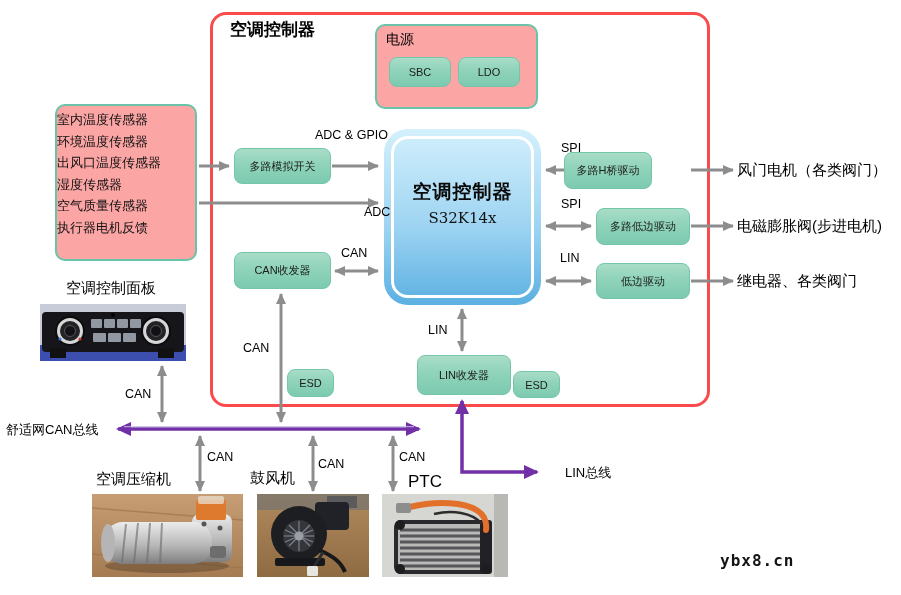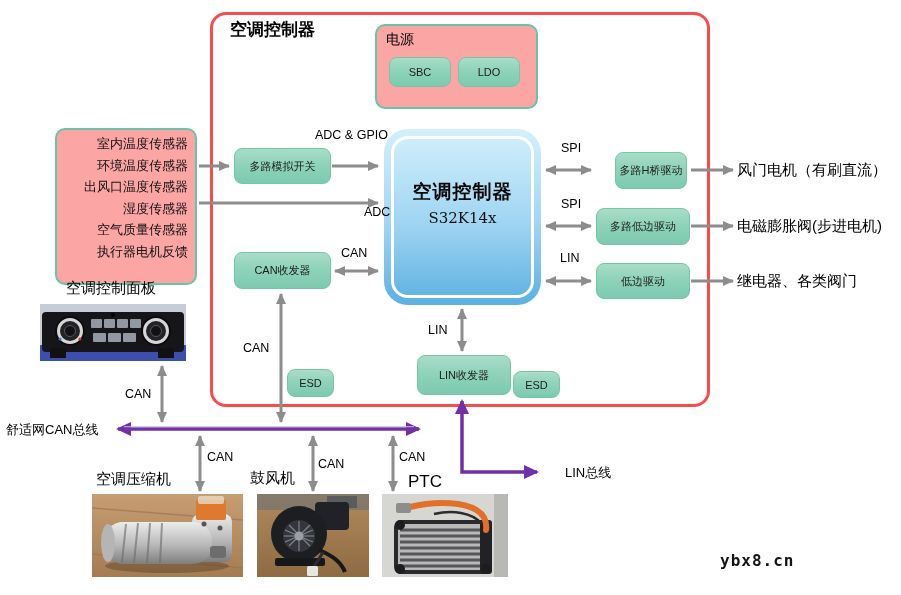--- a/index.html
+++ b/index.html
@@ -20,21 +20,21 @@
        border-radius:24px;z-index:3;box-sizing:border-box;}
   .mcu-inner{position:absolute;left:7px;top:7px;right:7px;bottom:7px;border:3px solid #fff;
        border-radius:17px;display:flex;flex-direction:column;align-items:center;justify-content:center;
        padding-bottom:28px;box-sizing:border-box;}
   .mcu-title{font-size:19px;font-weight:bold;letter-spacing:1px;color:#0a0a0a;}
   .mcu-part{font-size:15px;font-family:"DejaVu Serif","Liberation Serif",serif;color:#111;margin-top:4px;}
   
   .sig{font-size:12.5px;color:#000;z-index:4;white-space:nowrap;}
   .out{font-size:15px;color:#000;z-index:4;white-space:nowrap;}
   .devlabel{font-size:15px;color:#000;z-index:4;white-space:nowrap;}
-  .sensorlist{font-size:13px;line-height:21.5px;text-align:right;padding:3px 7px 0 0;margin-top:24px;}
+  .sensorlist{font-size:13px;line-height:21.5px;text-align:left;padding:3px 14px 0 0;}
   .powerlabel{font-size:14px;color:#000;position:absolute;left:9px;top:5px;}
   .chiprow{position:absolute;left:12px;top:31px;display:flex;gap:7px;}
   .chip{width:62px;height:30px;}
   svg.overlay{position:absolute;left:0;top:0;z-index:2;}
   svg.photo{position:absolute;z-index:3;display:block;}
   .watermark{font-family:"DejaVu Sans Mono","Liberation Mono",monospace;font-size:16px;font-weight:bold;
              color:#141414;z-index:5;letter-spacing:1px;}
 </style>
 </head>
 <body>
@@ -93,21 +93,21 @@
     <div>湿度传感器</div>
     <div>空气质量传感器</div>
     <div>执行器电机反馈</div>
   </div>
 
   <div class="abs gbox" style="left:234px;top:148px;width:97px;height:36px;">多路模拟开关</div>
   <div class="abs gbox" style="left:234px;top:252px;width:97px;height:37px;">CAN收发器</div>
   <div class="abs gbox" style="left:287px;top:369px;width:47px;height:28px;">ESD</div>
   <div class="abs gbox" style="left:417px;top:355px;width:94px;height:40px;">LIN收发器</div>
   <div class="abs gbox" style="left:513px;top:371px;width:47px;height:27px;">ESD</div>
-  <div class="abs gbox" style="left:615px;top:152px;width:72px;height:37px;">多路H桥驱动</div>
+  <div class="abs gbox" style="left:564px;top:152px;width:88px;height:37px;">多路H桥驱动</div>
   <div class="abs gbox" style="left:596px;top:208px;width:94px;height:37px;">多路低边驱动</div>
   <div class="abs gbox" style="left:596px;top:263px;width:94px;height:36px;">低边驱动</div>
 
   <div class="abs mcu" style="left:384px;top:129px;width:157px;height:176px;">
     <div class="mcu-inner">
       <div class="mcu-title">空调控制器</div>
       <div class="mcu-part">S32K14x</div>
     </div>
   </div>
 
@@ -117,21 +117,21 @@
   <div class="abs sig" style="left:561px;top:141px;">SPI</div>
   <div class="abs sig" style="left:561px;top:197px;">SPI</div>
   <div class="abs sig" style="left:560px;top:251px;">LIN</div>
   <div class="abs sig" style="left:428px;top:323px;">LIN</div>
   <div class="abs sig" style="left:243px;top:341px;">CAN</div>
   <div class="abs sig" style="left:125px;top:387px;">CAN</div>
   <div class="abs sig" style="left:207px;top:450px;">CAN</div>
   <div class="abs sig" style="left:318px;top:457px;">CAN</div>
   <div class="abs sig" style="left:399px;top:450px;">CAN</div>
 
-  <div class="abs out" style="left:737px;top:161px;">风门电机（有刷直流）</div>
+  <div class="abs out" style="left:737px;top:161px;">风门电机（各类阀门）</div>
   <div class="abs out" style="left:737px;top:217px;">电磁膨胀阀(步进电机)</div>
   <div class="abs out" style="left:737px;top:272px;">继电器、各类阀门</div>
 
   <div class="abs devlabel" style="left:66px;top:279px;">空调控制面板</div>
   <svg class="photo" style="left:40px;top:304px;" width="146" height="57" viewBox="0 0 146 57">
     <rect width="146" height="57" fill="#c7ccd8"></rect>
     <rect y="41" width="146" height="16" fill="#3c4fae"></rect>
     <rect x="2" y="8" width="142" height="40" rx="4" fill="#16161a"></rect>
     <rect x="10" y="44" width="16" height="10" fill="#111"></rect>
     <rect x="118" y="44" width="16" height="10" fill="#111"></rect>

